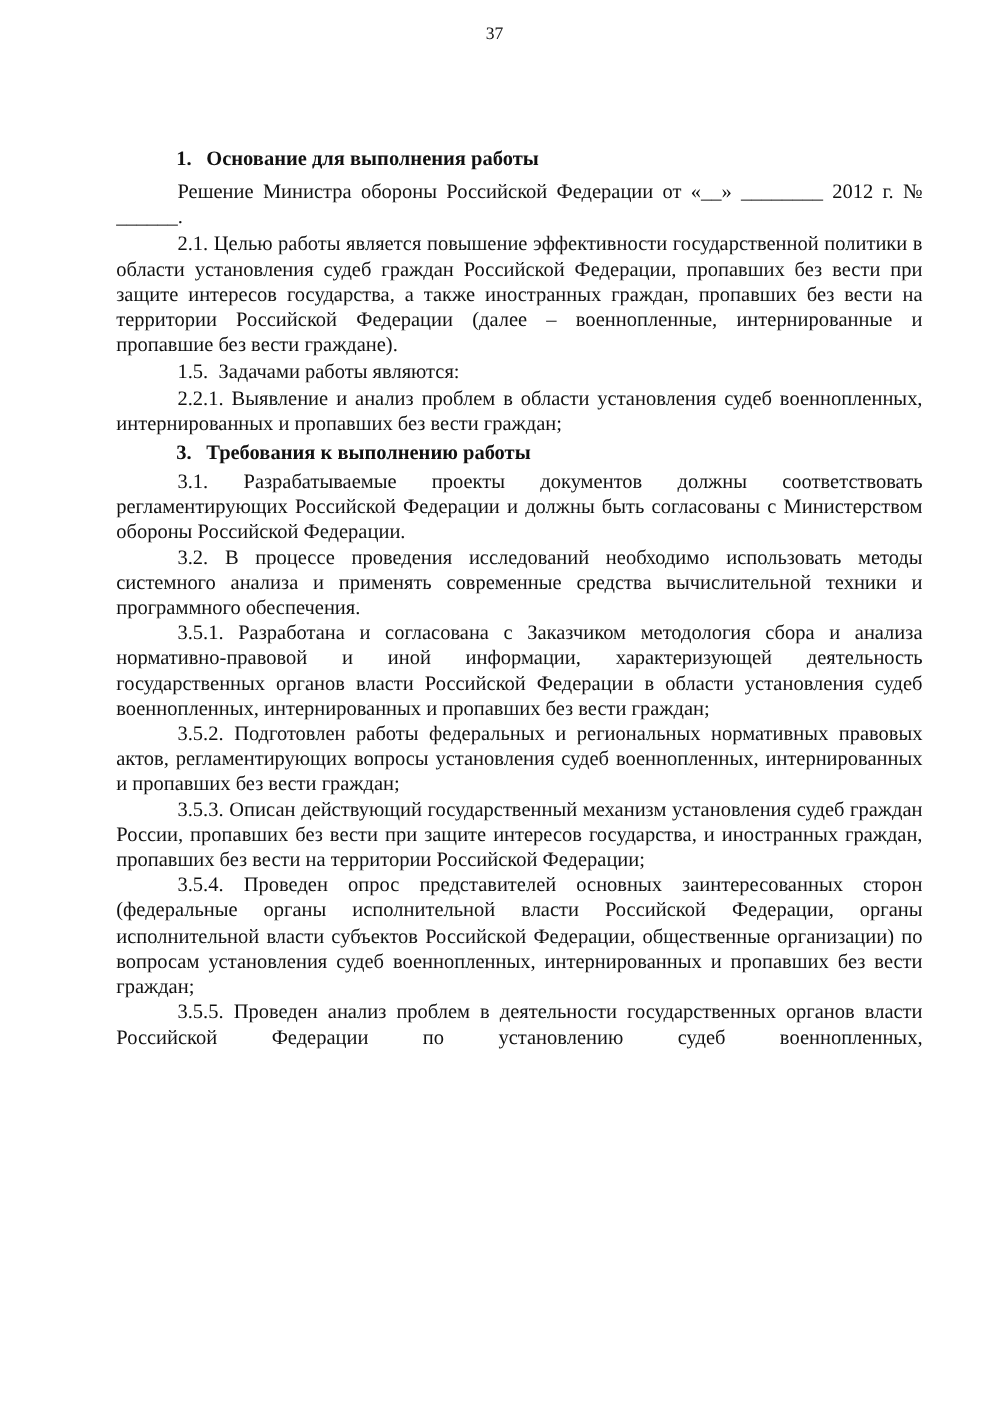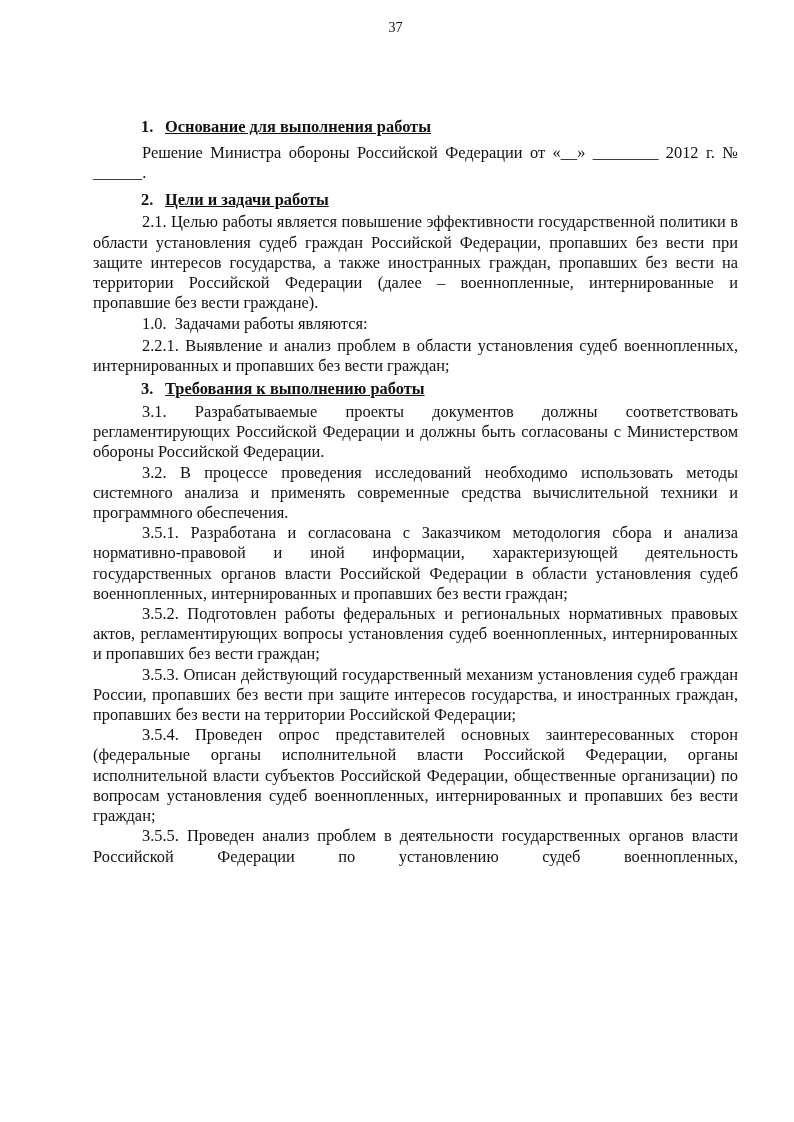--- a/index.html
+++ b/index.html
@@ -32,21 +32,20 @@
       font-size: 16.4px;
       line-height: 20.2px;
     }
     .heading {
       font-weight: bold;
       margin: 0;
       padding-left: 48px;
       height: 21px;
       line-height: 21px;
       font-size: 16.4px;
-      text-decoration: underline;
     }
     .heading .num {
       display: inline-block;
       width: 24px;
     }
     .heading.h1 { margin-top: 0; }
     .heading.h2 { margin-top: 6px; margin-bottom: 2px; }
     .heading.h3 { margin-top: 2px; margin-bottom: 3px; }
     p.par {
       margin: 0;
@@ -64,25 +63,22 @@
 
 <div class="page-number">37</div>
 
 <div class="content">
 
   <div class="heading h1">
     <span class="num">1.</span><span>Основание для выполнения работы</span>
   </div>
   <p class="par">Решение Министра обороны Российской Федерации от «__» ________ 2012 г. № ______.</p>
 
-  <div class="heading h2">
-    <span class="num">2.</span><span>Цели и задачи работы</span>
-  </div>
   <p class="par gap-m"><span class="pnum">2.1.</span> <span>Целью работы является повышение эффективности государственной политики в области установления судеб граждан Российской Федерации, пропавших без вести при защите интересов государства, а также иностранных граждан, пропавших без вести на территории Российской Федерации (далее – военнопленные, интернированные и пропавшие без вести граждане).</span></p>
-  <p class="par gap-s"><span class="pnum">1.0.</span>&nbsp; <span>Задачами работы являются:</span></p>
+  <p class="par gap-s"><span class="pnum">1.5.</span>&nbsp; <span>Задачами работы являются:</span></p>
   <p class="par gap-s"><span class="pnum">2.2.1.</span> <span>Выявление и анализ проблем в области установления судеб военнопленных, интернированных и пропавших без вести граждан;</span></p>
 
   <div class="heading h3">
     <span class="num">3.</span><span>Требования к выполнению работы</span>
   </div>
   <p class="par gap-m"><span class="pnum">3.1.</span> <span>Разрабатываемые проекты документов должны соответствовать регламентирующих Российской Федерации и должны быть согласованы с Министерством обороны Российской Федерации.</span></p>
   <p class="par"><span class="pnum">3.2.</span> <span>В процессе проведения исследований необходимо использовать методы системного анализа и применять современные средства вычислительной техники и программного обеспечения.</span></p>
   <p class="par"><span class="pnum">3.5.1.</span> <span>Разработана и согласована с Заказчиком методология сбора и анализа нормативно-правовой и иной информации, характеризующей деятельность государственных органов власти Российской Федерации в области установления судеб военнопленных, интернированных и пропавших без вести граждан;</span></p>
   <p class="par"><span class="pnum">3.5.2.</span> <span>Подготовлен работы федеральных и региональных нормативных правовых актов, регламентирующих вопросы установления судеб военнопленных, интернированных и пропавших без вести граждан;</span></p>
   <p class="par"><span class="pnum">3.5.3.</span> <span>Описан действующий государственный механизм установления судеб граждан России, пропавших без вести при защите интересов государства, и иностранных граждан, пропавших без вести на территории Российской Федерации;</span></p>

